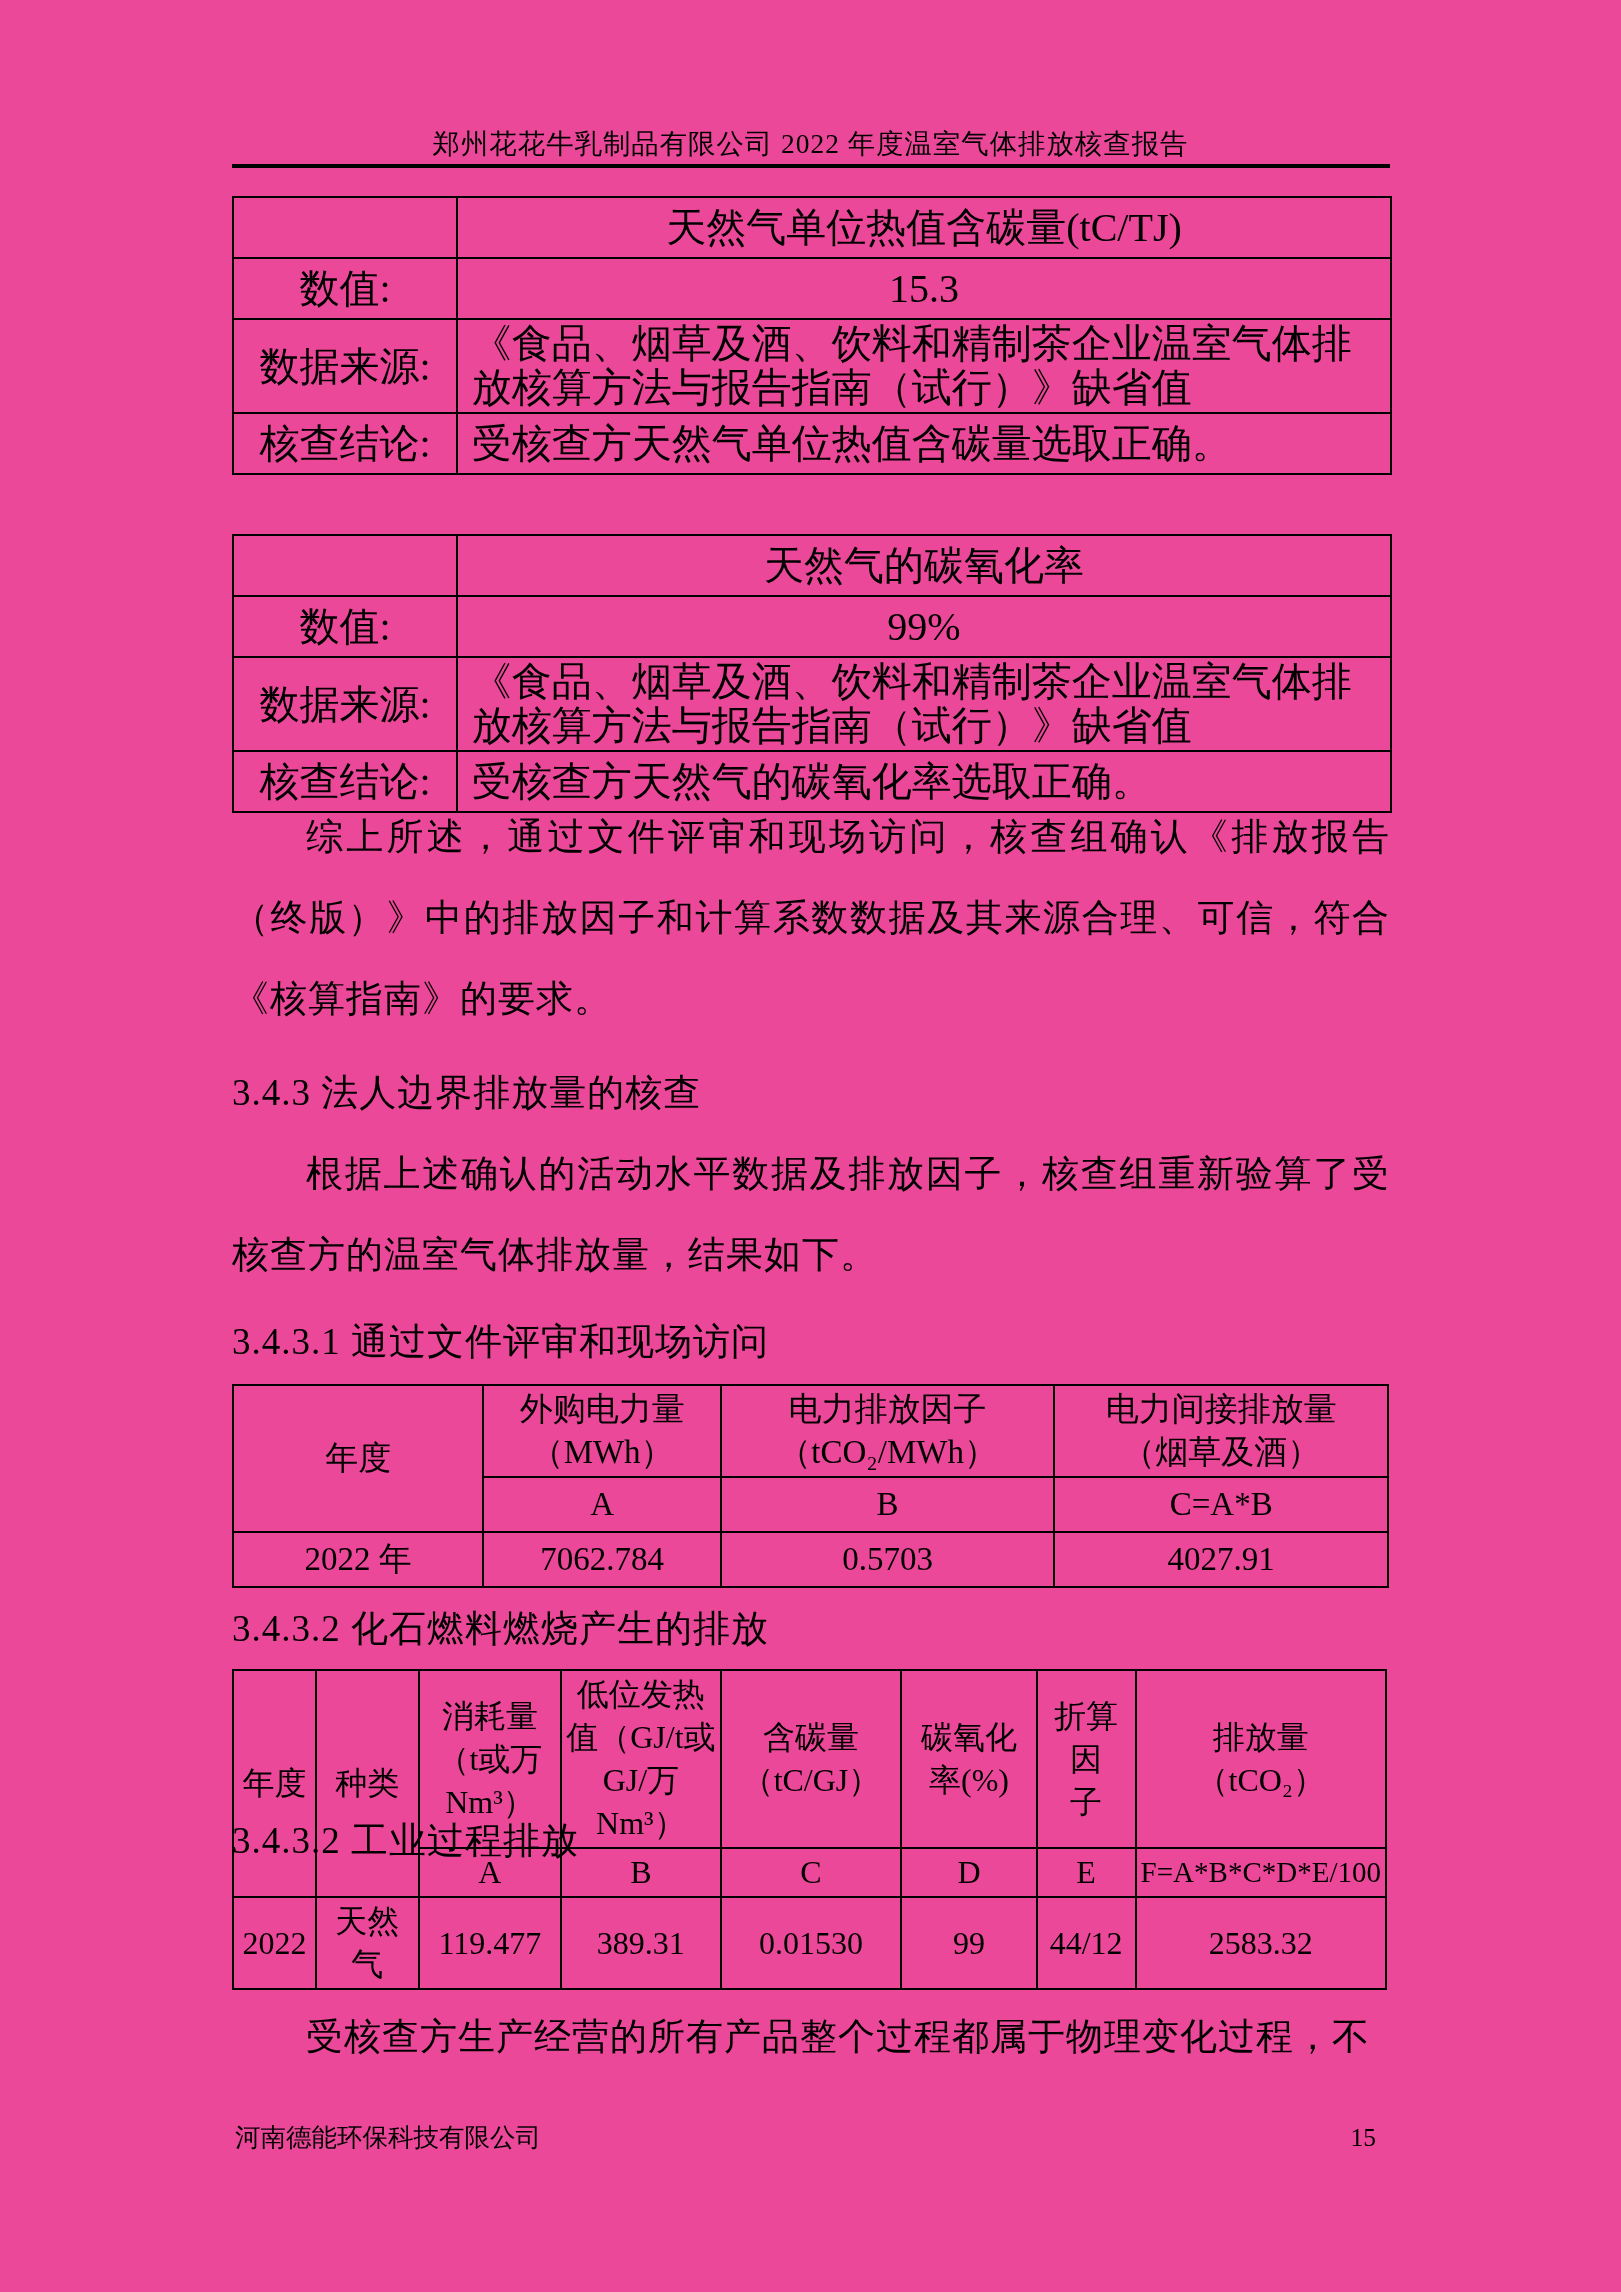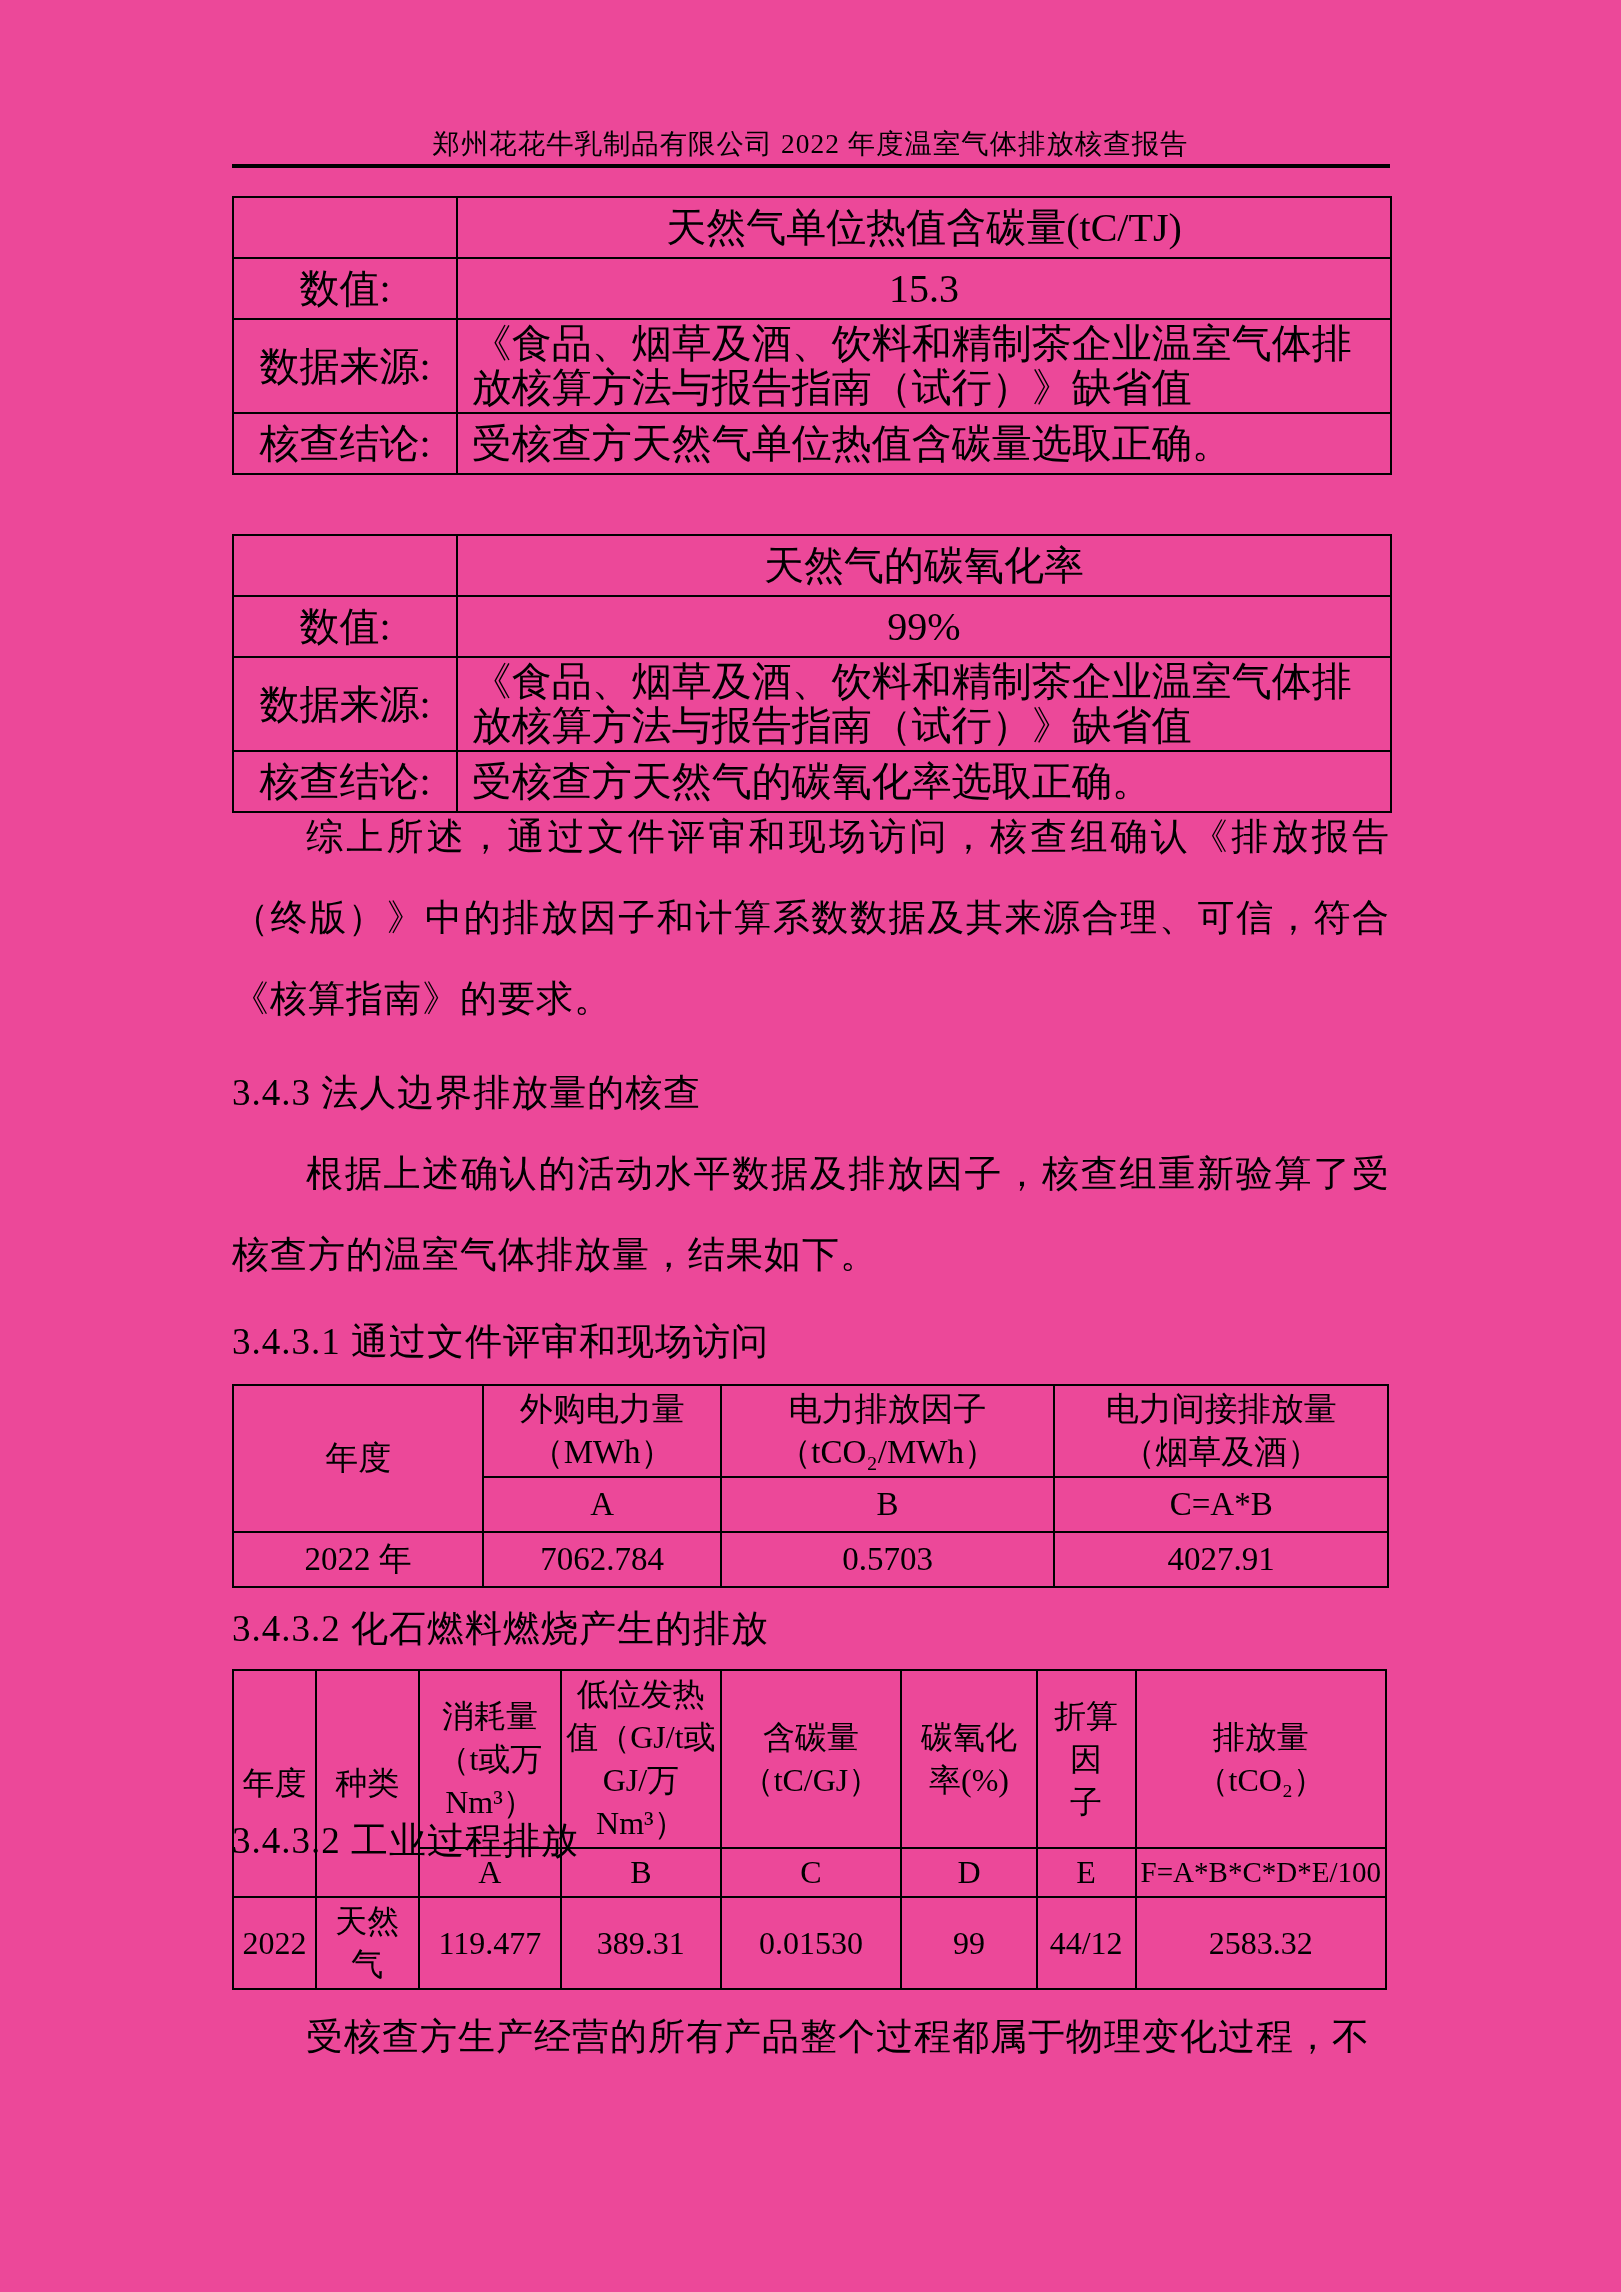--- a/index.html
+++ b/index.html
@@ -241,15 +241,19 @@
       <td>44/12</td>
       <td>2583.32</td>
     </tr>
   </tbody>
     </table>
 
   <div class="abs sec-heading" style="top:1820px">3.4.3.2  工业过程排放</div>
 
   <div class="abs para single" style="top:1996px">受核查方生产经营的所有产品整个过程都属于物理变化过程，不</div>
 
+  <div class="abs footer">
+    <span>河南德能环保科技有限公司</span>
+    <span>15</span>
+  </div>
 
 </div>
 
 
 </body></html>

